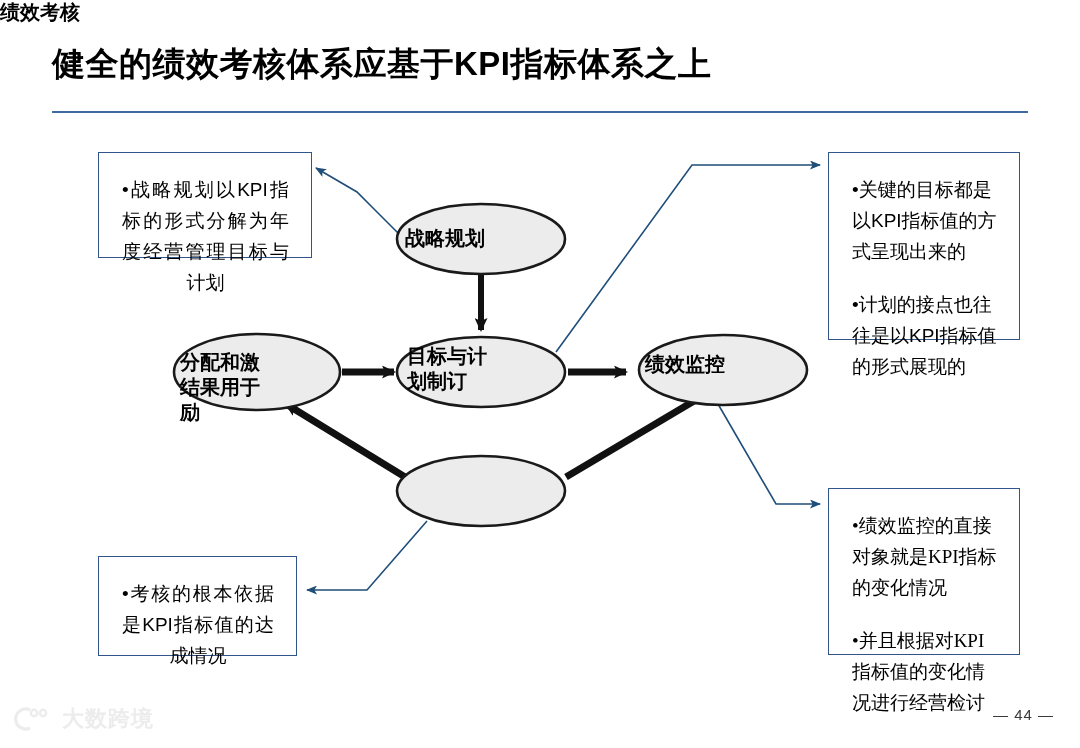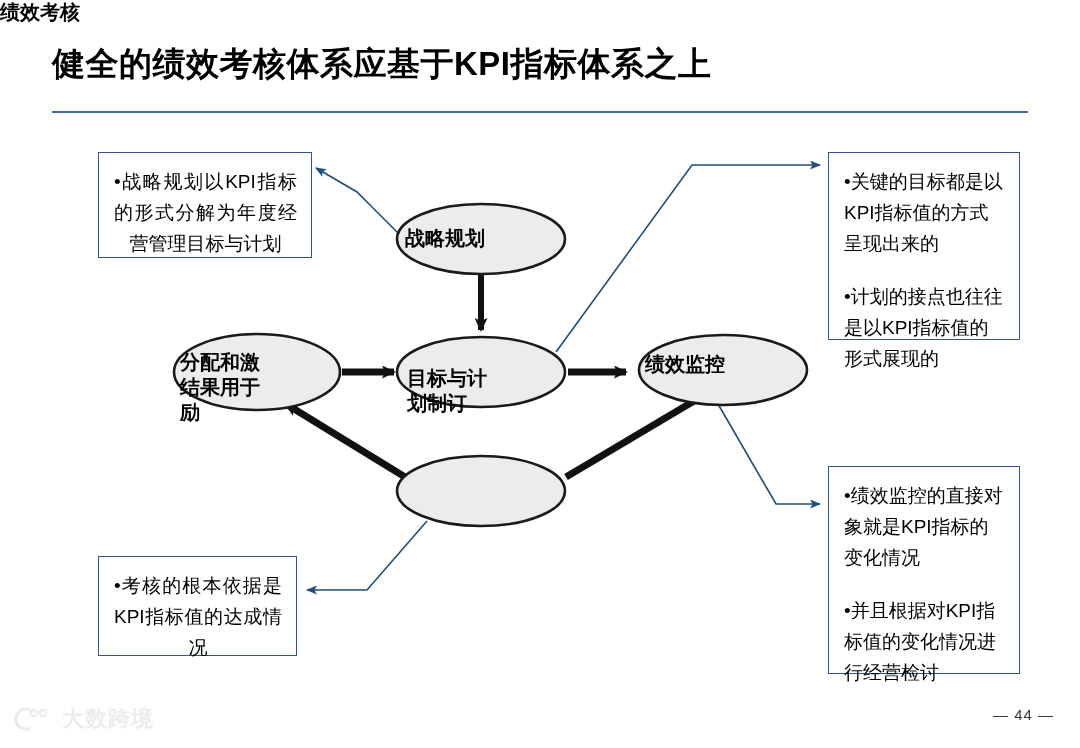--- a/index.html
+++ b/index.html
@@ -53,47 +53,47 @@
     box-sizing: border-box;
     border: 1.6px solid #31558a;
     background: #ffffff;
     color: #000000;
     font-size: 19px;
     line-height: 31px;
     font-weight: 400;
     padding: 9px 10px 9px 11px;
   }
   .callout p {
-    margin: 4px;
+    margin: 12px;
     text-indent: 0;
   }
   .callout p + p {
     margin-top: 22px;
   }
 
   #box-tl { left: 98px;  top: 152px; width: 214px; height: 106px; }
   #box-tr { left: 828px; top: 152px; width: 192px; height: 188px; }
-  #box-br { left: 828px; top: 466px; width: 192px; height: 208px; }
+  #box-br { left: 828px; top: 488px; width: 192px; height: 167px; font-family: Liberation Serif, serif; }
   #box-bl { left: 98px;  top: 556px; width: 199px; height: 100px; }
 
   #box-tl .inner, #box-bl .inner { text-align: center; }
   #box-tl p, #box-bl p { text-align: justify; text-align-last: center; }
 
   
   .node-label {
     position: absolute;
     text-align: left;
     font-weight: 700;
     font-size: 20px;
     line-height: 25px;
     color: #000000;
     pointer-events: none;
   }
   #label-strategy { left: 405px; top: 226px;  width: 160px; }
-  #label-goal     { left: 407px; top: 366px;  width: 160px; }
+  #label-goal     { left: 407px; top: 344px;  width: 160px; }
   #label-result   { left: 180px; top: 350px;  width: 160px; }
   #label-monitor  { left: 645px; top: 352px;  width: 160px; }
 
   
   #page-number {
     position: absolute;
     right: 26px;
     top: 706px;
     font-size: 15px;
     color: #3a3a3a;

